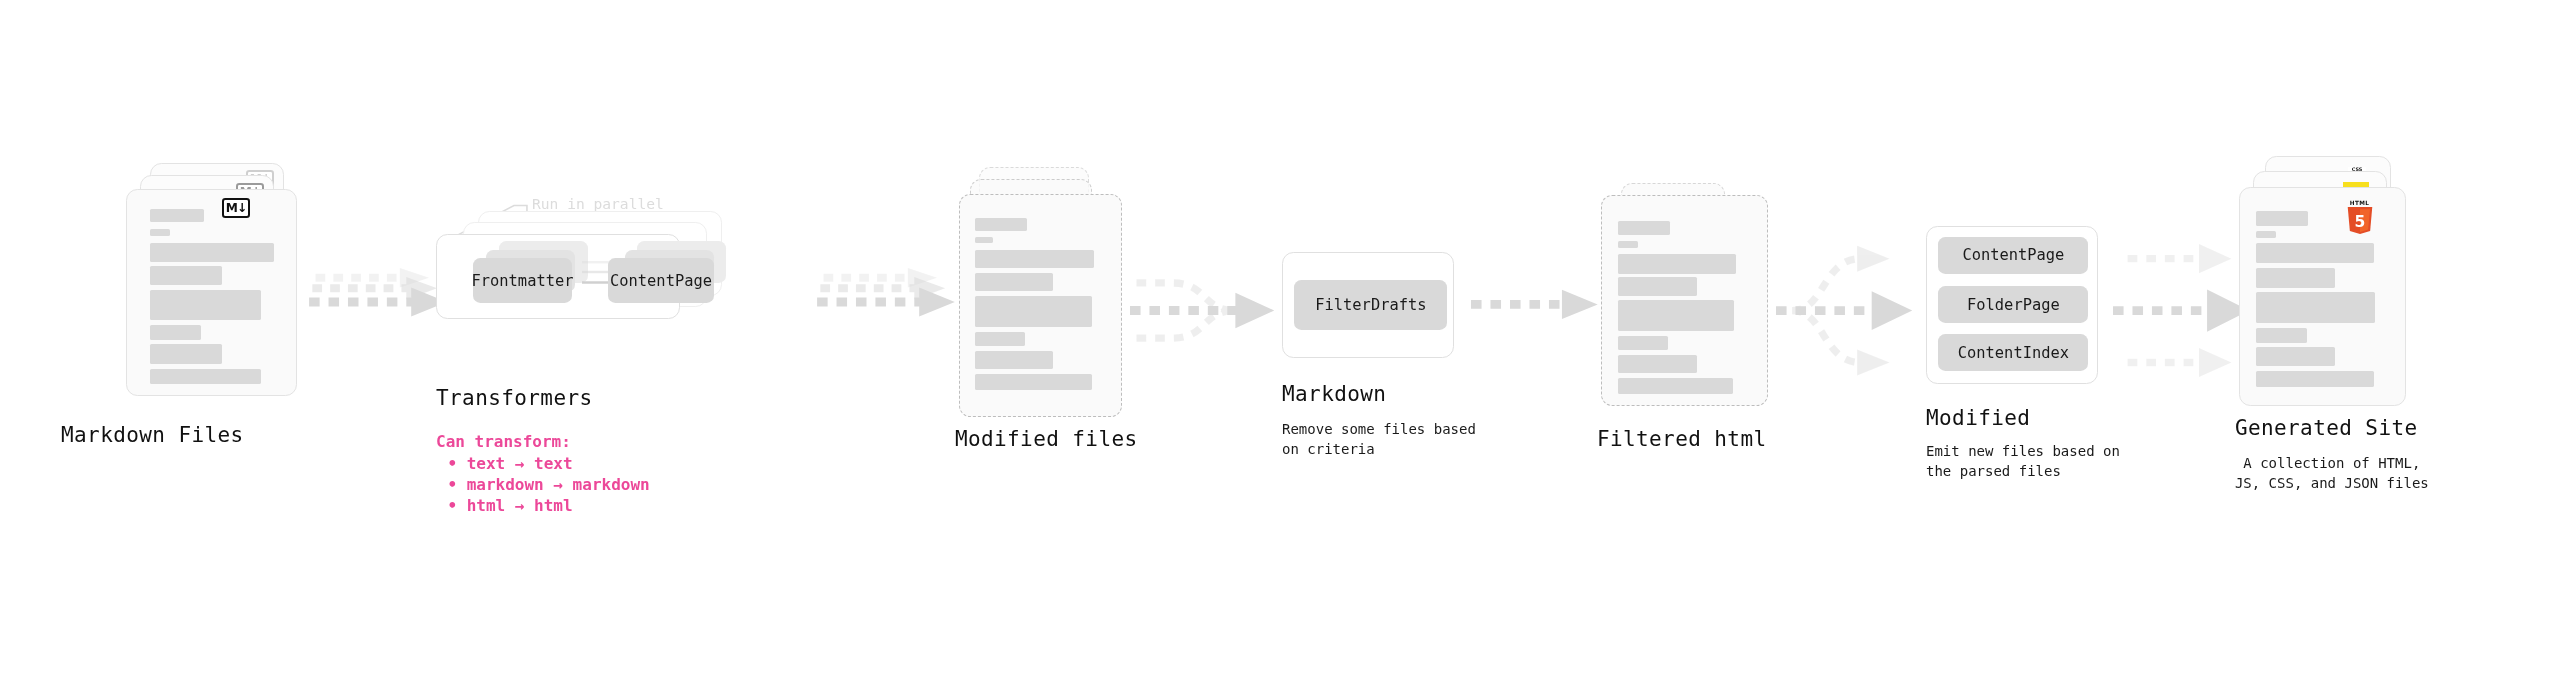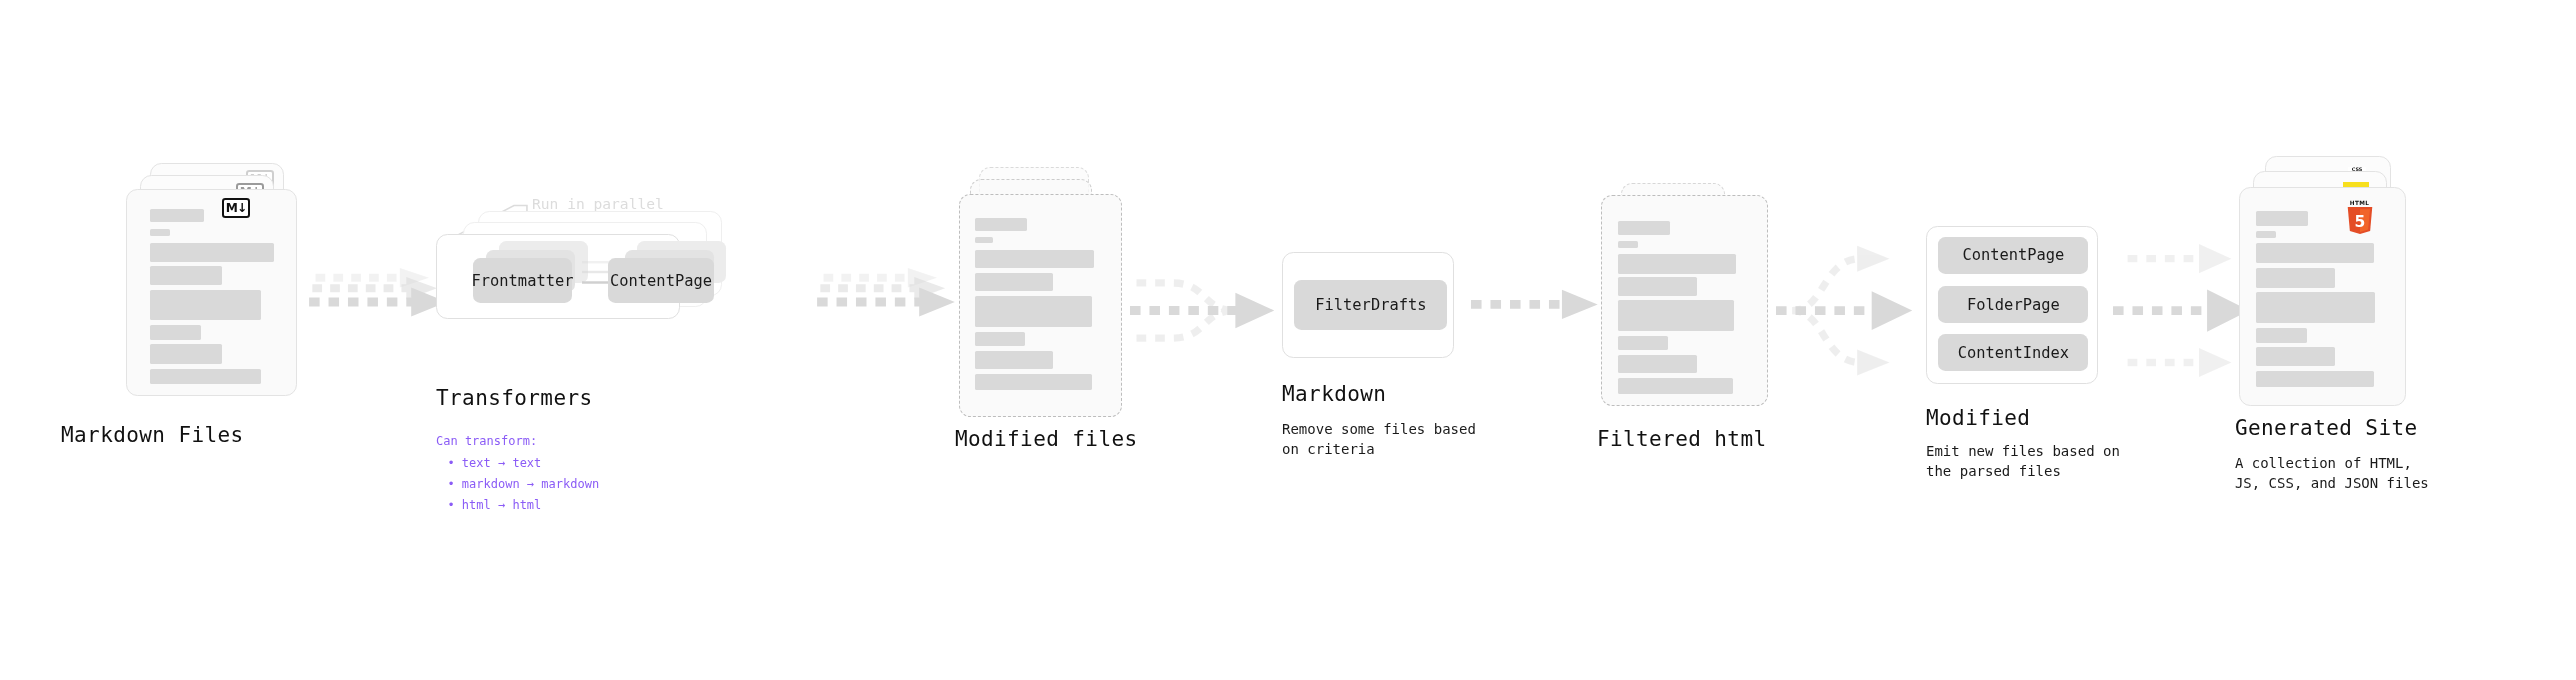--- a/index.html
+++ b/index.html
@@ -62,21 +62,21 @@
   }
   .chip.g1{background:#ececec;}
   .chip.g2{background:#e3e3e3;}
 
   
   .title{position:absolute;font-size:21px;color:#111;white-space:nowrap;letter-spacing:0.4px;}
   .sub{position:absolute;font-size:14px;line-height:20.3px;color:#1a1a1a;white-space:pre;}
   .parallel{
     position:absolute;font-size:14.6px;color:#dcdcdc;white-space:nowrap;
   }
-  .bullets{position:absolute;font-size:12px;line-height:21px;color:#8b5cf6;white-space:pre;}
+  .bullets{position:absolute;font-size:16px;line-height:21px;color:#ec4899;white-space:pre;font-weight:bold;}
 
   svg.conn{position:absolute;overflow:visible;}
 </style>
 </head>
 <body>
 
 <div class="stage" style="left:126px;top:163px;">
   <div class="stack" style="width:179px;height:252px;">
     <div class="card ghost1" style="left:24.4px;top:0;width:134px;height:163px;"></div>
     <div class="badge md-badge faint" style="left:120px;top:6.5px;">
@@ -311,16 +311,16 @@
     <div class="badge h5" style="left:106px;top:37px;">
       <div class="cap">HTML</div>
       <svg class="shield" viewBox="0 0 34 33">
         <path d="M2 0 L32 0 L29.4 29.2 L17 33 L4.6 29.2 Z" fill="#e44d26"></path>
         <path d="M17 2.6 L17 30.6 L27 27.5 L29.2 2.6 Z" fill="#f16529"></path>
         <text x="17" y="24" font-family="DejaVu Sans, sans-serif" font-size="19" font-weight="700" fill="#ffffff" text-anchor="middle">5</text>
       </svg>
     </div>
   </div>
   <div class="title" style="left:-4.1px;top:260px;">Generated Site</div>
-  <div class="sub" style="left:-4.1px;top:297px;">A collection of HTML,
+  <div class="sub" style="left:-4.1px;top:297px;text-align:center;">A collection of HTML,
 JS, CSS, and JSON files</div>
 </div>
 
 
 </body></html>

